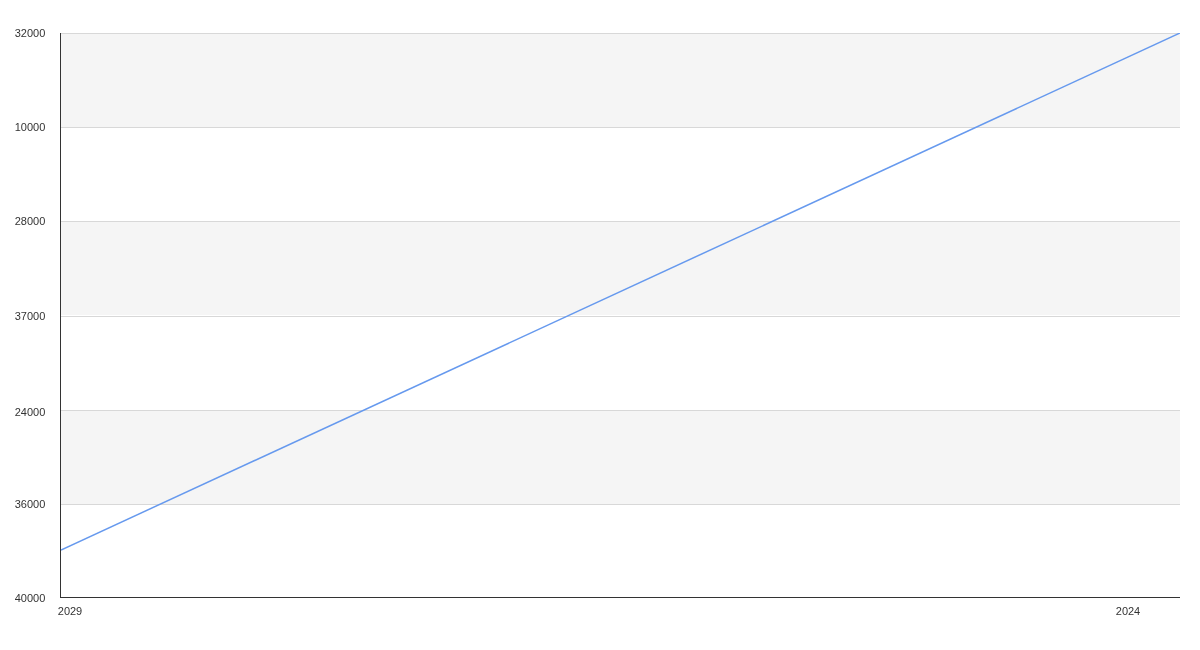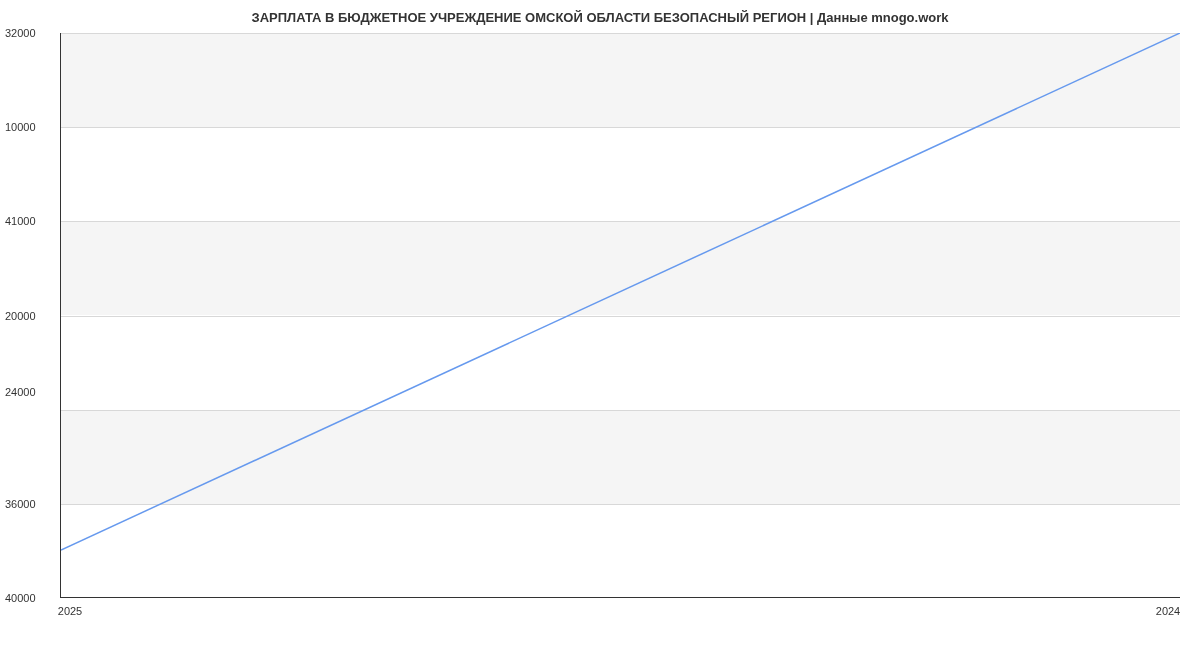--- a/index.html
+++ b/index.html
@@ -48,21 +48,21 @@
       width: 100%;
       height: 1px;
       background: #d8d8d8;
     }
     .y-tick-label {
       position: absolute;
       right: 1145px;
       font-size: 11px;
       color: #333;
       transform: translateY(-50%);
-      text-align: left;
+      text-align: center;
       width: 50px;
     }
     .x-tick-label {
       position: absolute;
       top: 605px;
       font-size: 11px;
       color: #333;
       transform: translateX(-50%);
     }
     .data-line {
@@ -71,32 +71,31 @@
       top: 0;
       width: 100%;
       height: 100%;
       pointer-events: none;
     }
   </style>
 </head>
 <body>
 
 <div class="chart-container">
-  <div class="chart-title">ЗАРПЛАТА В БЮДЖЕТНОЕ УЧРЕЖДЕНИЕ ОМСКОЙ ОБЛАСТИ БЕЗОПАСНЫЙ РЕГИОН | Данные mnogo.work</div>
 
   <div class="y-tick-label" style="top:598px">40000</div>
   <div class="y-tick-label" style="top:503.83px">36000</div>
-  <div class="y-tick-label" style="top:392px">24000</div>
-  <div class="y-tick-label" style="top:315.5px">20000</div>
-  <div class="y-tick-label" style="top:221.33px">41000</div>
+  <div class="y-tick-label" style="top:412px">24000</div>
+  <div class="y-tick-label" style="top:315.5px">37000</div>
+  <div class="y-tick-label" style="top:221.33px">28000</div>
   <div class="y-tick-label" style="top:127.17px">10000</div>
   <div class="y-tick-label" style="top:33px">32000</div>
 
-  <div class="x-tick-label" style="left:70px">2025</div>
-  <div class="x-tick-label" style="left:1168px">2024</div>
+  <div class="x-tick-label" style="left:70px">2029</div>
+  <div class="x-tick-label" style="left:1128px">2024</div>
 
   <div class="plot-area">
 
     <div class="band" style="top:0px;height:94.17px"></div>
     <div class="band" style="top:188.33px;height:94.17px"></div>
     <div class="band" style="top:376.67px;height:94.17px"></div>
 
     <div class="gridline" style="top:0px"></div>
     <div class="gridline" style="top:94.17px"></div>
     <div class="gridline" style="top:188.33px"></div>

